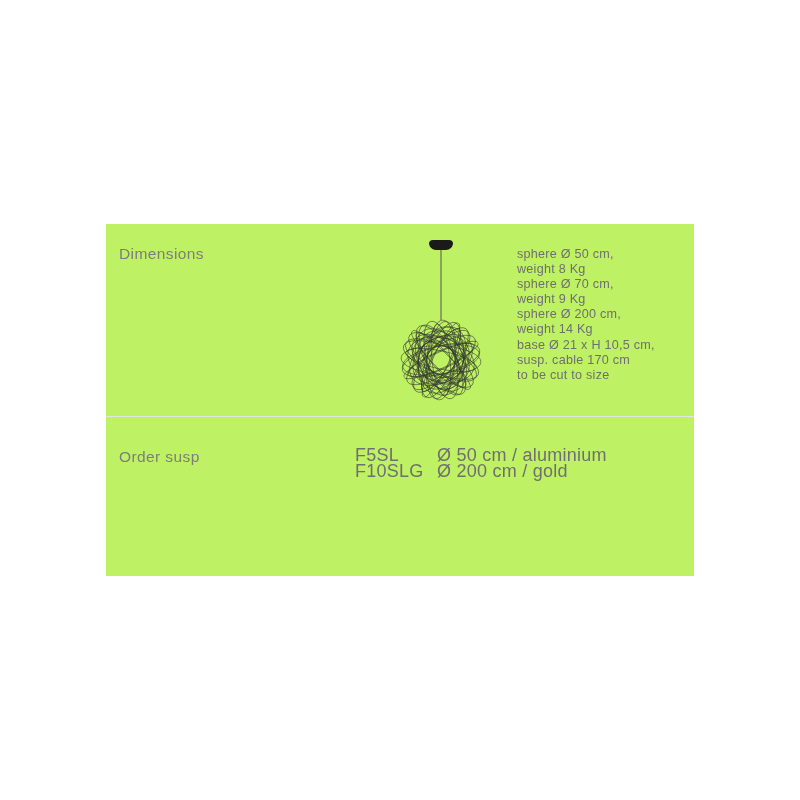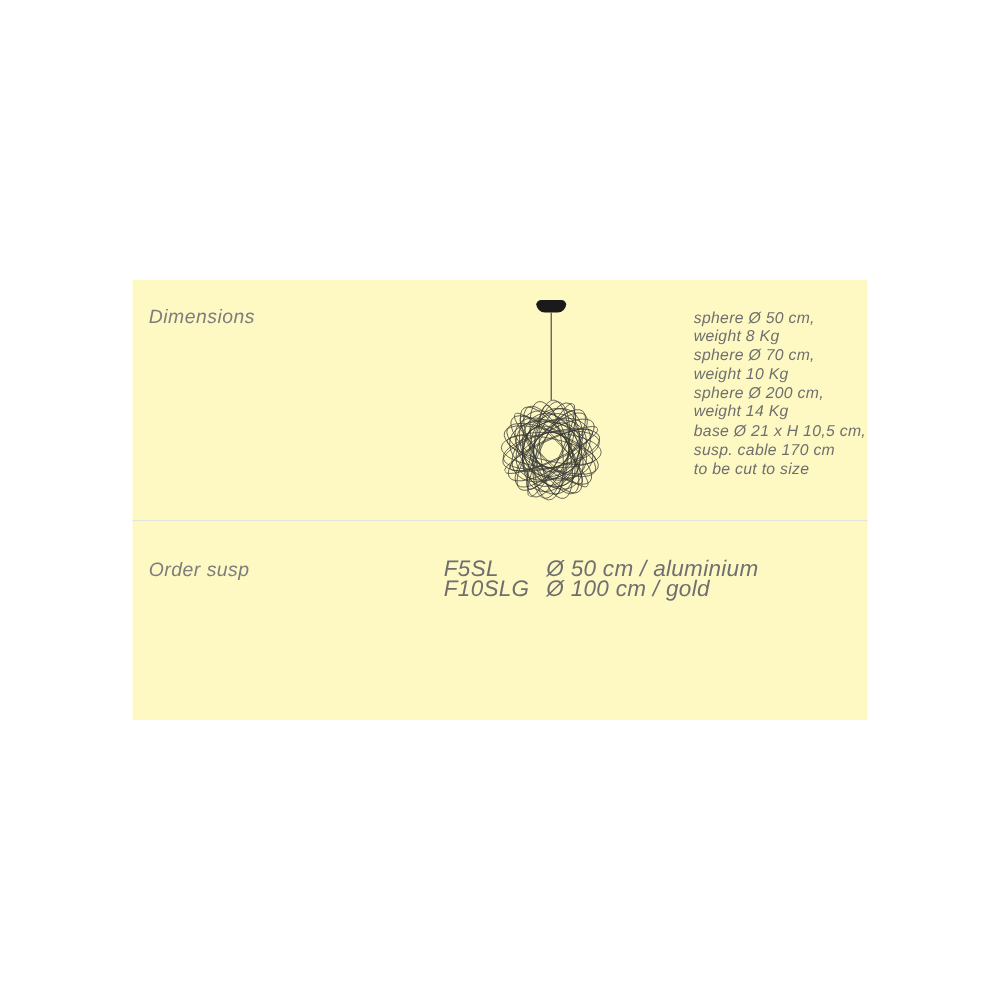--- a/index.html
+++ b/index.html
@@ -13,22 +13,21 @@
     font-family: "Liberation Sans", sans-serif;
     -webkit-font-smoothing: antialiased;
   }
 
   #sheet {
     position: absolute;
     left: 106px;
     top: 224px;
     width: 588px;
     height: 352px;
-    background: #fef9c3;
-    font-style: italic;
+    background: #bef264;
   }
 
   .section {
     position: absolute;
     left: 0;
     width: 100%;
   }
 
   #dimensions-section {
     top: 0;
@@ -114,21 +113,21 @@
   #dimensions-text {
     position: absolute;
     left: 411px;
     top: 23px;
     color: #6f6f6f;
     font-size: 12.6px;
     line-height: 15.1px;
     letter-spacing: 0.25px;
     white-space: nowrap;
   }
-  #dimensions-text div { height: 15.1px; margin-left: 38px; }
+  #dimensions-text div { height: 15.1px; }
 
   
   #ordercode-table {
     position: absolute;
     left: 249px;
     top: 31px;
     color: #6f6f6f;
     font-size: 18px;
     line-height: 15.8px;
     letter-spacing: 0.25px;
@@ -200,21 +199,21 @@
             <ellipse cx="46" cy="36" rx="20" ry="28" transform="rotate(20 46 36)"></ellipse>
           </g>
         </svg>
       </div>
     </div>
 
     <div id="dimensions-text">
       <div>sphere Ø 50 cm,</div>
       <div>weight 8 Kg</div>
       <div>sphere Ø 70 cm,</div>
-      <div>weight 10 Kg</div>
+      <div>weight 9 Kg</div>
       <div>sphere Ø 200 cm,</div>
       <div>weight 14 Kg</div>
       <div>base Ø 21 x H 10,5 cm,</div>
       <div>susp. cable 170 cm</div>
       <div>to be cut to size</div>
     </div>
   </div>
 
   <div class="divider"></div>
 
@@ -223,19 +222,19 @@
     <div class="section-title" id="ordercode-title">Order susp</div>
 
     <table id="ordercode-table">
       <tbody>
         <tr>
           <td class="code">F5SL</td>
           <td class="desc">Ø 50 cm / aluminium</td>
         </tr>
         <tr>
           <td class="code">F10SLG</td>
-          <td class="desc">Ø 100 cm / gold</td>
+          <td class="desc">Ø 200 cm / gold</td>
         </tr>
       </tbody>
     </table>
   </div>
 
 </div>
 
 </body></html>

